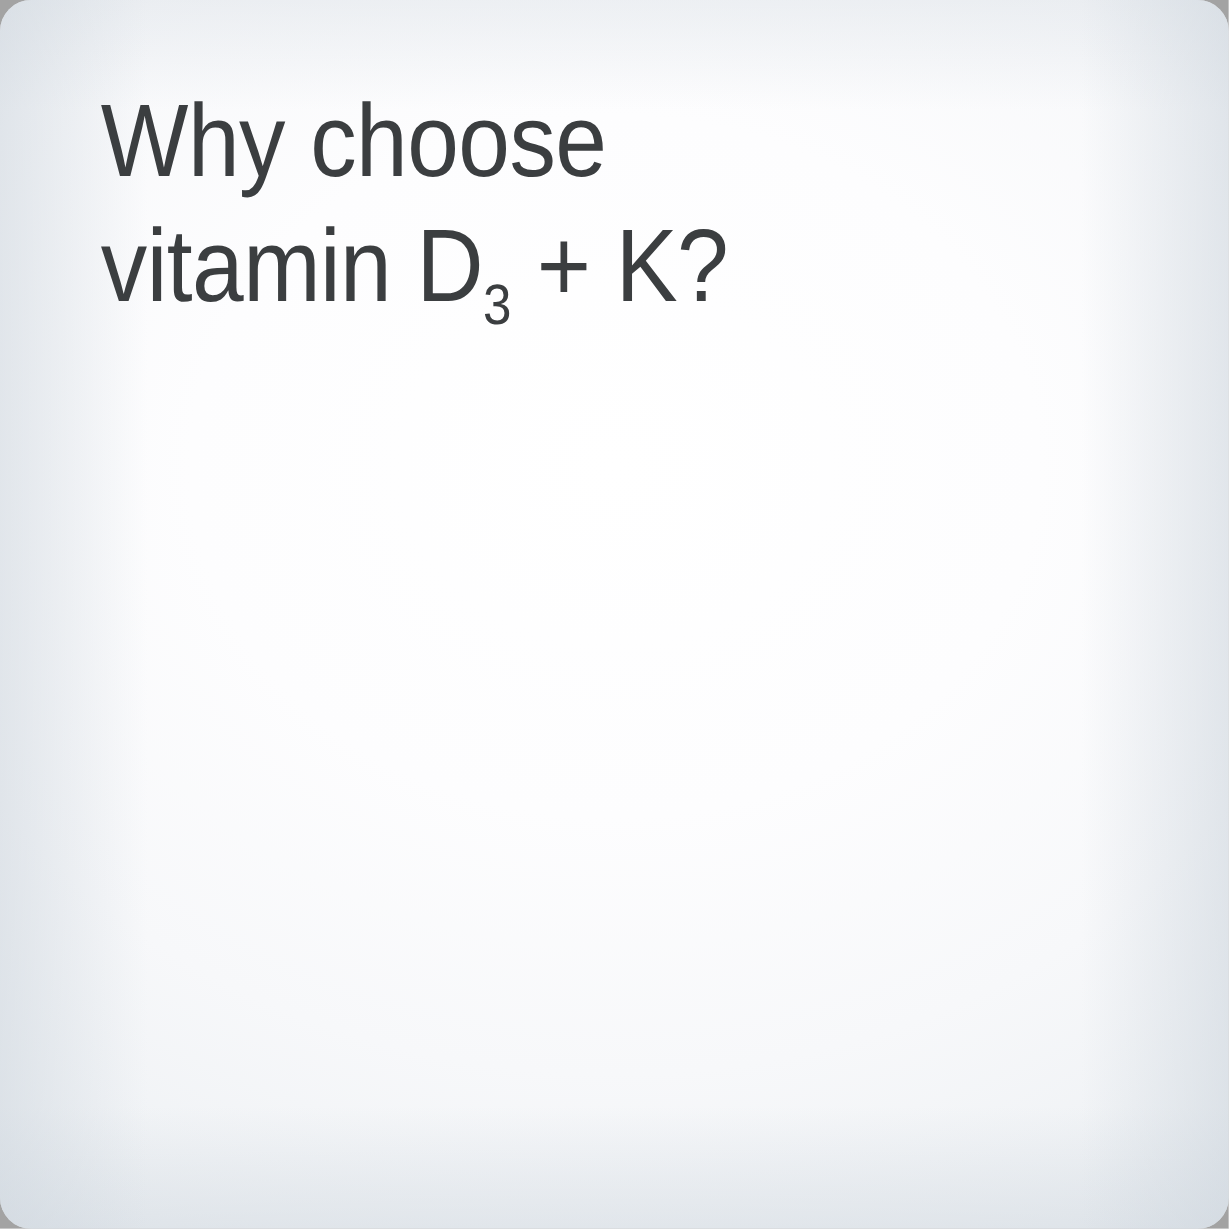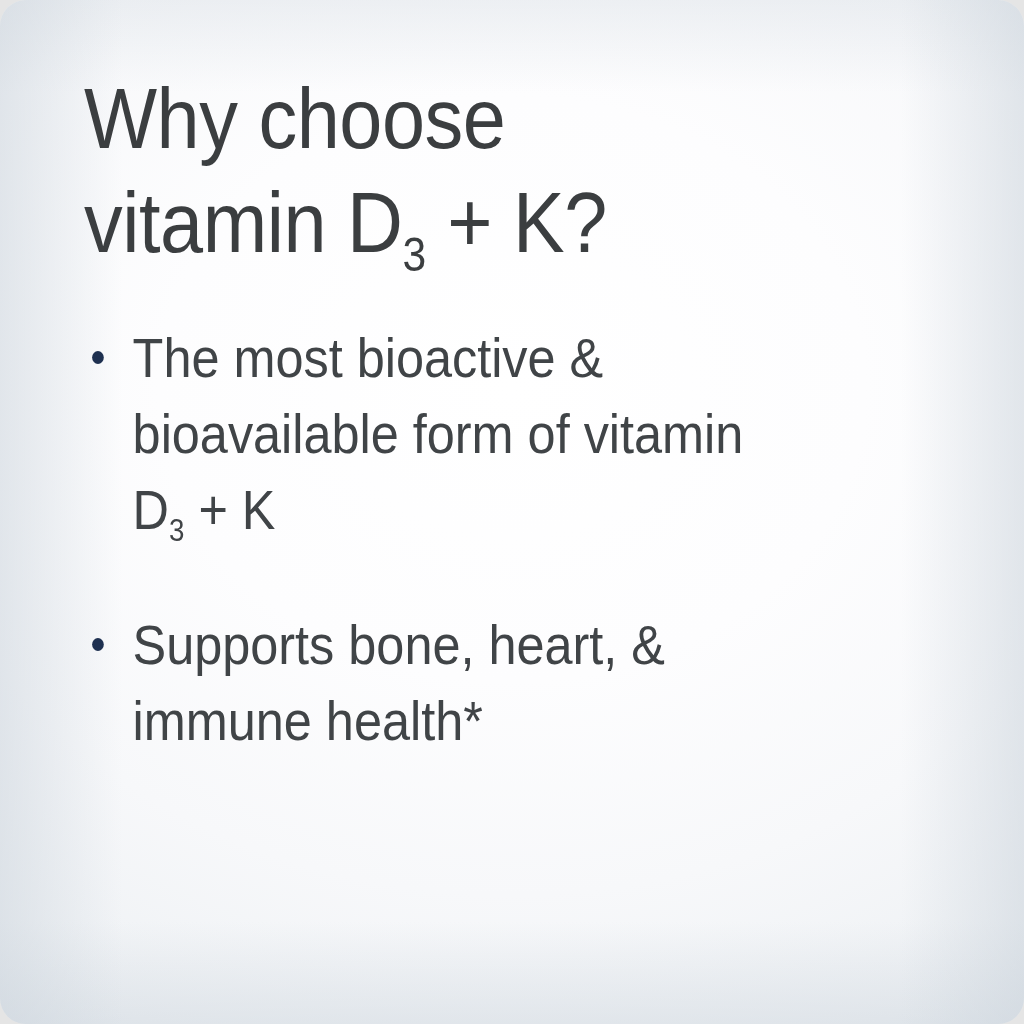--- a/index.html
+++ b/index.html
@@ -12,21 +12,21 @@
     height: 1024px;
     overflow: hidden;
     font-family: "Liberation Sans", sans-serif;
   }
 
   
   #slide-frame {
     position: relative;
     width: 1024px;
     height: 1024px;
-    background: #e5e5e5;
+    background: #a3a3a3;
     box-sizing: border-box;
   }
 
   
   #slide-card {
     position: absolute;
     inset: 0;
     border-radius: 26px;
     overflow: hidden;
     background:
@@ -123,22 +123,15 @@
 </head>
 <body>
 
 <div id="slide-frame">
   <div id="slide-card"></div>
 
   <div id="content">
 
     <h1 id="page-title"><span>Why choose</span><br><span>vitamin D</span><span class="sub">3</span><span> + K?</span></h1>
 
-    <ul id="bullet-list">
-
-      <li class="bullet-item"><span class="bullet-dot"></span><span>The most bioactive &amp; bioavailable form of vitamin D</span><span class="sub">3</span><span> + K</span></li>
-
-      <li class="bullet-item"><span class="bullet-dot"></span><span>Supports bone, heart, &amp; immune health*</span></li>
-
-    </ul>
 
   </div>
 </div>
 
 </body></html>

